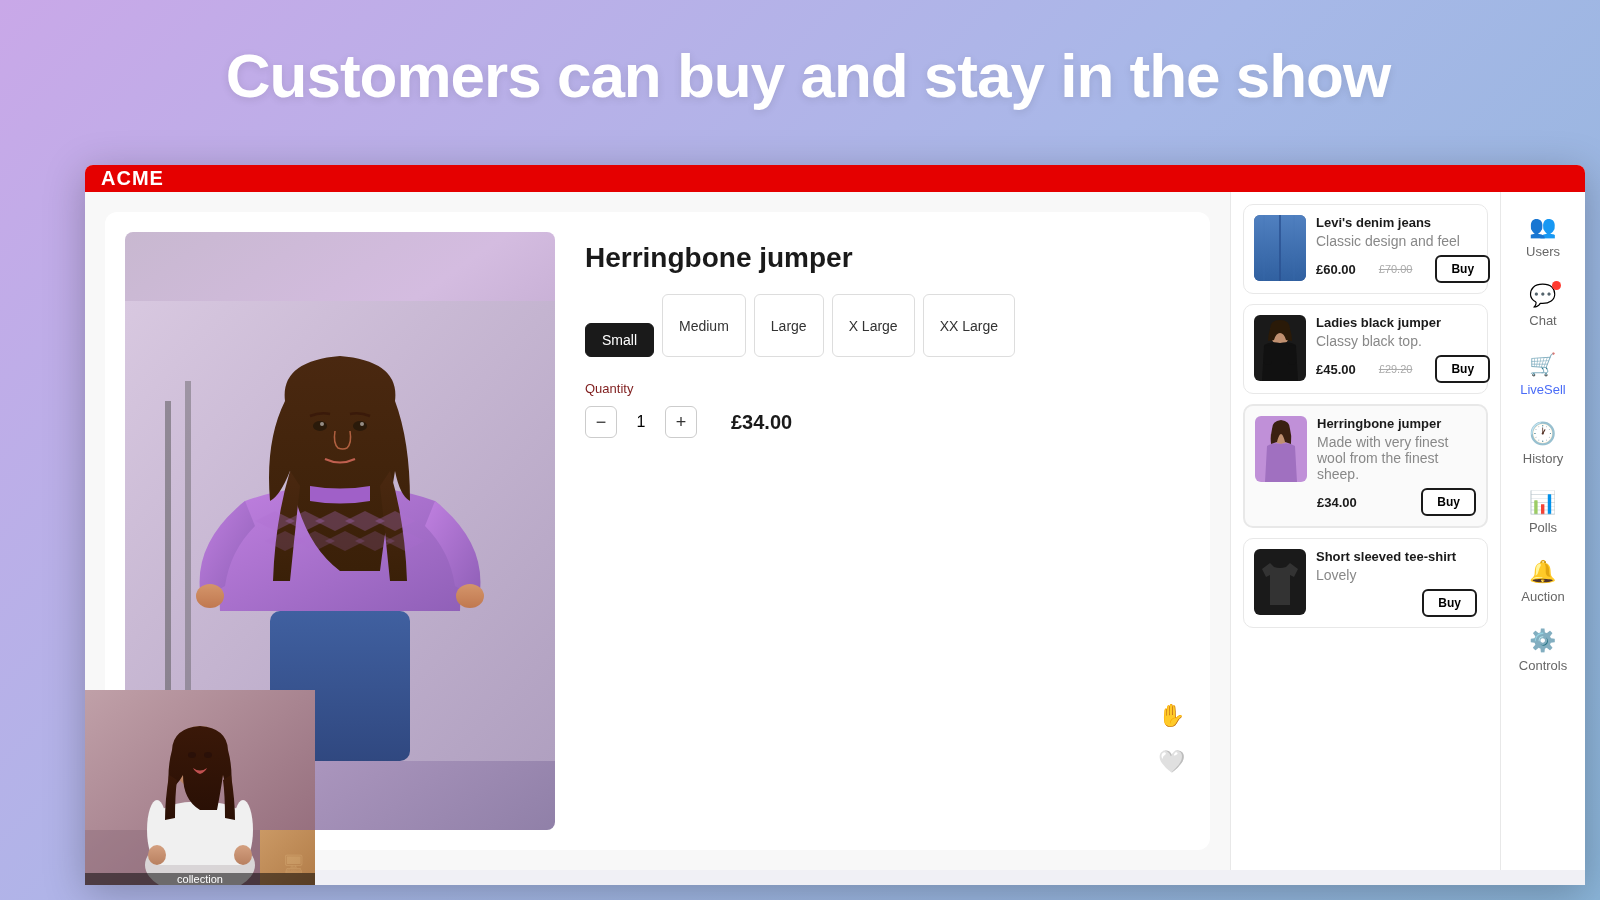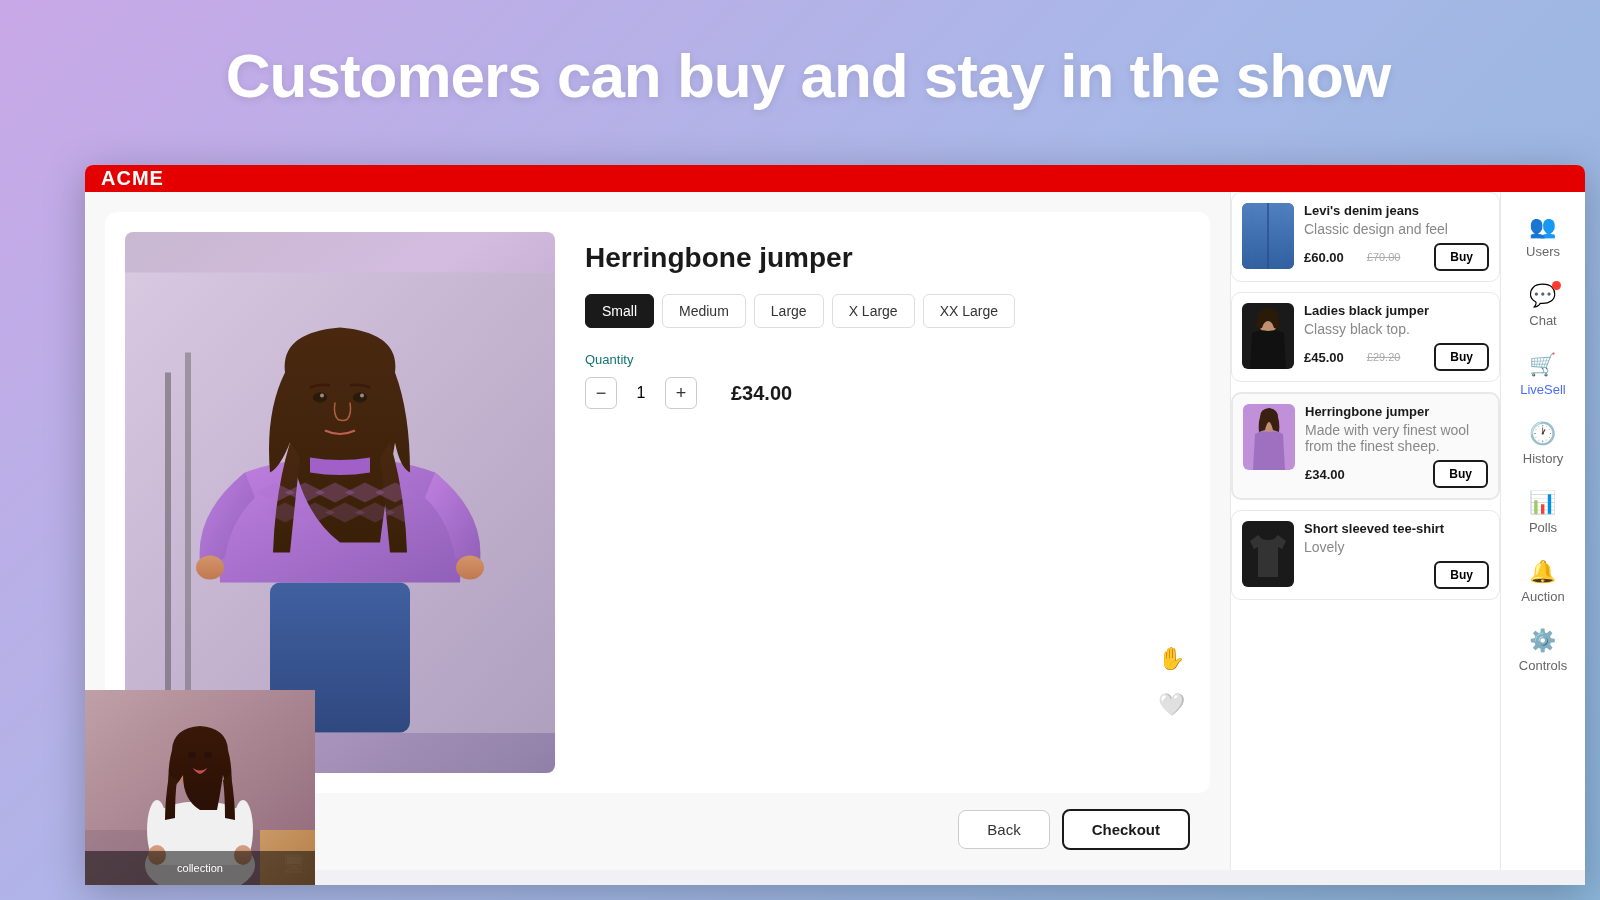--- a/index.html
+++ b/index.html
@@ -137,25 +137,26 @@
       cursor: pointer;
       font-size: 14px;
       font-weight: 500;
       color: #333;
     }
 
     .size-btn.active {
       background: #1a1a1a;
       color: #fff;
       border-color: #1a1a1a;
+      margin-top: 29px;
     }
 
     .qty-label {
       font-size: 13px;
-      color: #0f766e;
+      color: #7f1d1d;
       margin-bottom: 10px;
     }
 
     .qty-row {
       display: flex;
       align-items: center;
       gap: 14px;
       margin-bottom: 20px;
     }
 
@@ -236,20 +237,21 @@
       color: #888;
       font-size: 22px;
     }
 
     
     .product-list-panel {
       width: 270px;
       background: #fff;
       border-left: 1px solid #e8e8e8;
       overflow-y: auto;
+      padding: 12px;
       display: flex;
       flex-direction: column;
       gap: 10px;
     }
 
     .product-list-item {
       background: #fff;
       border: 1px solid #e8e8e8;
       border-radius: 10px;
       padding: 10px;
@@ -402,21 +404,21 @@
     }
 
     .collection-label {
       position: absolute;
       bottom: 0;
       left: 0;
       right: 0;
       background: rgba(0,0,0,0.5);
       color: #fff;
       font-size: 11px;
-      padding: 11px 6px;
+      padding: 0 6px;
       text-align: center;
     }
 
     
     .video-box {
       position: absolute;
       bottom: 0;
       right: 0;
       width: 55px;
       height: 55px;
@@ -543,24 +545,20 @@
           </div>
         </div>
 
         <div class="floating-icons">
           <div class="float-icon">✋</div>
           <div class="float-icon">🤍</div>
         </div>
 
       </div>
 
-      <div class="card-bottom-actions">
-        <button class="btn-back">Back</button>
-        <button class="btn-checkout">Checkout</button>
-      </div>
     </div>
 
     <div class="product-list-panel">
 
       <div class="product-list-item">
         <div class="item-thumb">
           <div class="item-thumb-jeans">
             <svg viewBox="0 0 52 66" xmlns="http://www.w3.org/2000/svg">
               <defs>
                 <linearGradient id="j1" x1="0%" y1="0%" x2="0%" y2="100%">

